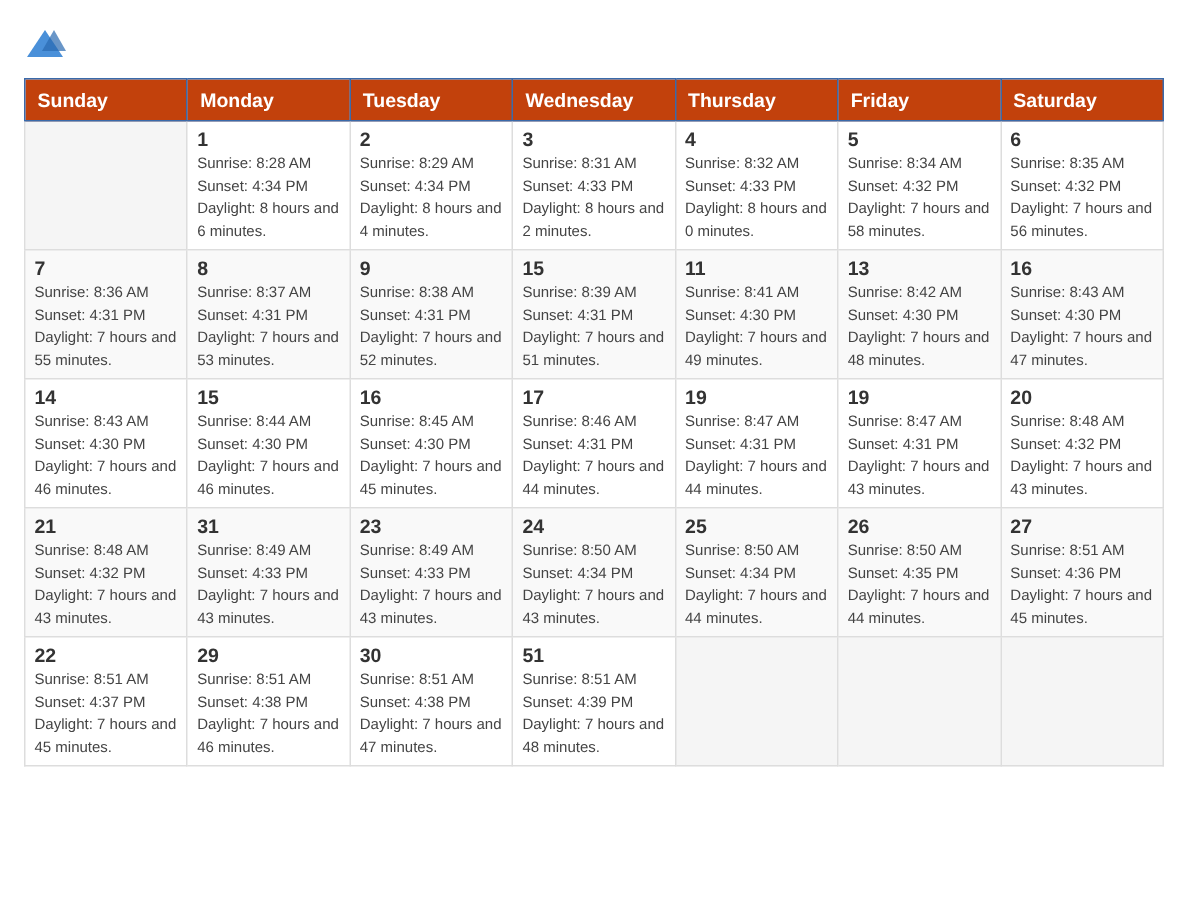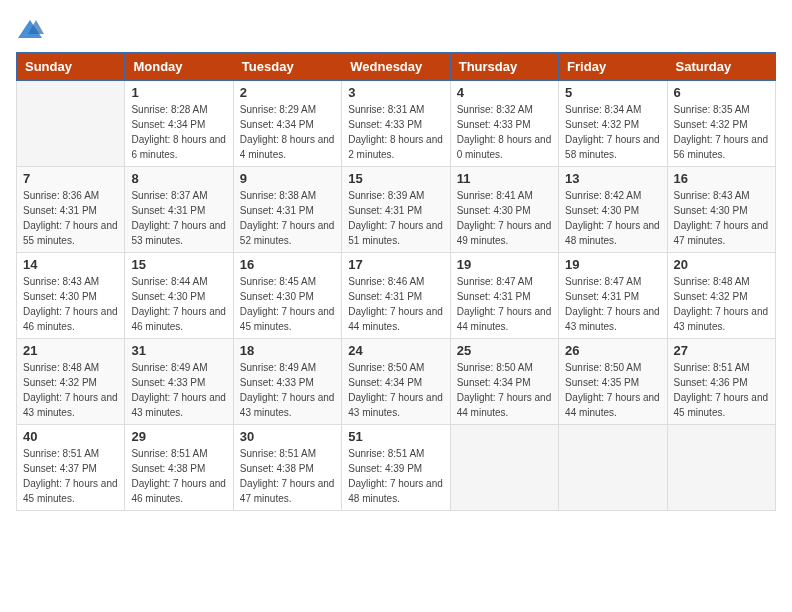--- a/index.html
+++ b/index.html
@@ -214,21 +214,21 @@
       <tr>
         <td>
           <div class="day-number">21</div>
           <div class="day-info">Sunrise: 8:48 AM<br>Sunset: 4:32 PM<br>Daylight: 7 hours and 43 minutes.</div>
         </td>
         <td>
           <div class="day-number">31</div>
           <div class="day-info">Sunrise: 8:49 AM<br>Sunset: 4:33 PM<br>Daylight: 7 hours and 43 minutes.</div>
         </td>
         <td>
-          <div class="day-number">18</div>
+          <div class="day-number">23</div>
           <div class="day-info">Sunrise: 8:49 AM<br>Sunset: 4:33 PM<br>Daylight: 7 hours and 43 minutes.</div>
         </td>
         <td>
           <div class="day-number">24</div>
           <div class="day-info">Sunrise: 8:50 AM<br>Sunset: 4:34 PM<br>Daylight: 7 hours and 43 minutes.</div>
         </td>
         <td>
           <div class="day-number">25</div>
           <div class="day-info">Sunrise: 8:50 AM<br>Sunset: 4:34 PM<br>Daylight: 7 hours and 44 minutes.</div>
         </td>
@@ -236,21 +236,21 @@
           <div class="day-number">26</div>
           <div class="day-info">Sunrise: 8:50 AM<br>Sunset: 4:35 PM<br>Daylight: 7 hours and 44 minutes.</div>
         </td>
         <td>
           <div class="day-number">27</div>
           <div class="day-info">Sunrise: 8:51 AM<br>Sunset: 4:36 PM<br>Daylight: 7 hours and 45 minutes.</div>
         </td>
       </tr>
       <tr>
         <td>
-          <div class="day-number">40</div>
+          <div class="day-number">22</div>
           <div class="day-info">Sunrise: 8:51 AM<br>Sunset: 4:37 PM<br>Daylight: 7 hours and 45 minutes.</div>
         </td>
         <td>
           <div class="day-number">29</div>
           <div class="day-info">Sunrise: 8:51 AM<br>Sunset: 4:38 PM<br>Daylight: 7 hours and 46 minutes.</div>
         </td>
         <td>
           <div class="day-number">30</div>
           <div class="day-info">Sunrise: 8:51 AM<br>Sunset: 4:38 PM<br>Daylight: 7 hours and 47 minutes.</div>
         </td>

